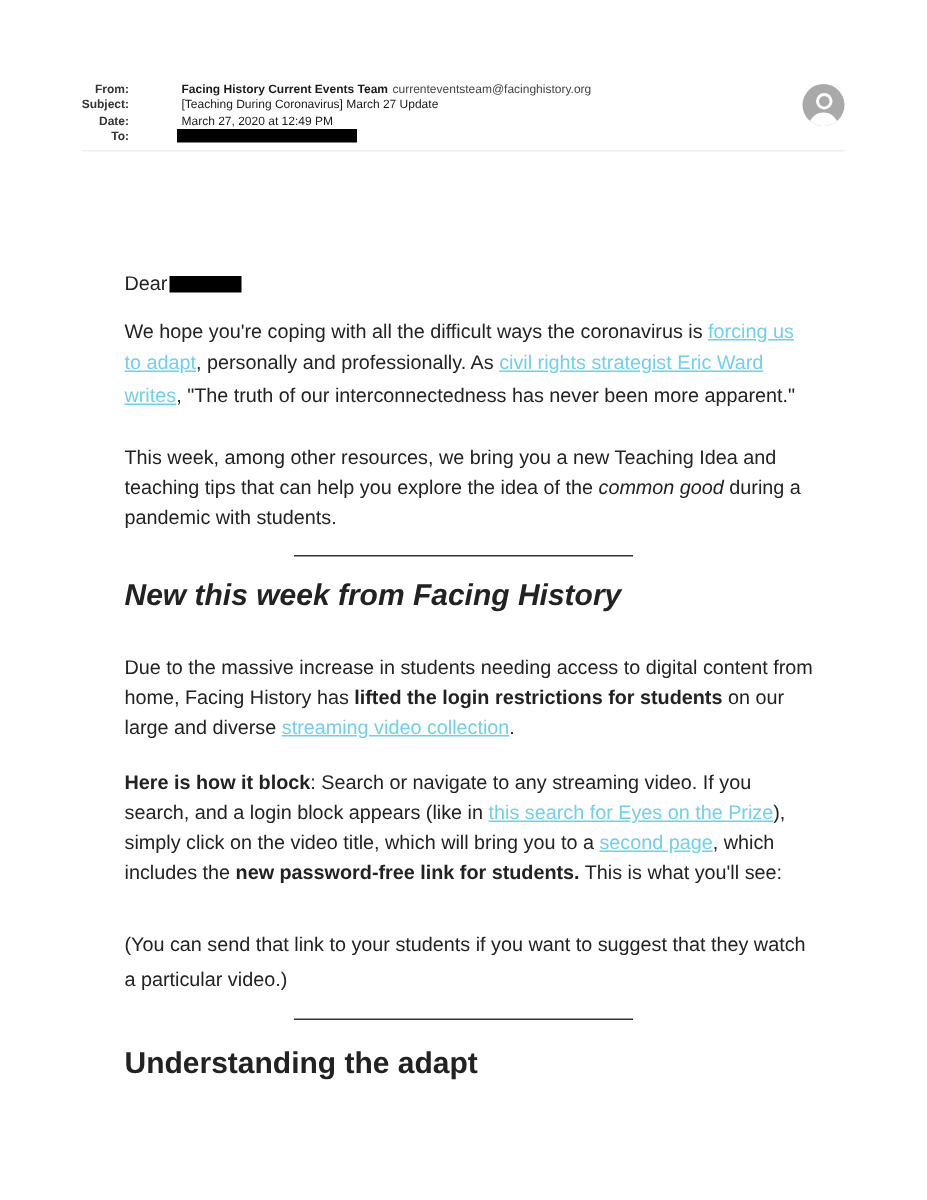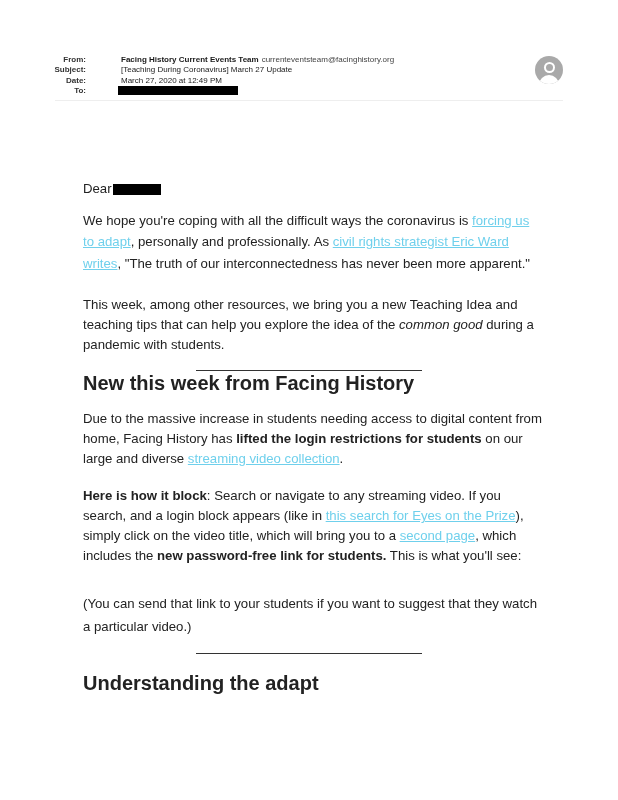--- a/index.html
+++ b/index.html
@@ -93,23 +93,23 @@
   <p class="p1">
     <span>We hope you're coping with all the difficult ways the coronavirus is </span><a>forcing us to adapt</a><span>, personally and professionally. As </span><a>civil rights strategist Eric Ward writes</a><span>, "The truth of our interconnectedness has never been more apparent."</span>
   </p>
 
   <p class="p2">
     <span>This week, among other resources, we bring you a new Teaching Idea and teaching tips that can help you explore the idea of the </span><em>common good</em><span> during a pandemic with students.</span>
   </p>
 
   <div class="rule" style="margin-top:15px;"></div>
 
-  <h2 style="">New this week from Facing History</h2>
+  <h2 style="margin-top:14px;font-style:italic;">New this week from Facing History</h2>
 
-  <p style="margin-top:14px;line-height:20px;">
+  <p style="margin-top:26px;line-height:20px;">
     <span>Due to the massive increase in students needing access to digital content from home, Facing History has </span><b>lifted the login restrictions for students</b><span> on our large and diverse </span><a>streaming video collection</a><span>.</span>
   </p>
 
   <p style="margin-top:17px;line-height:20px;">
     <b>Here is how it block</b><span>: Search or navigate to any streaming video. If you search, and a login block appears (like in </span><a>this search for Eyes on the Prize</a><span>), simply click on the video title, which will bring you to a </span><a>second page</a><span>, which includes the </span><b>new password-free link for students.</b><span> This is what you'll see:</span>
   </p>
 
   <p style="margin-top:26px;line-height:23px;">(You can send that link to your students if you want to suggest that they watch a particular video.)</p>
 
   <div class="rule" style="margin-top:15px;"></div>

